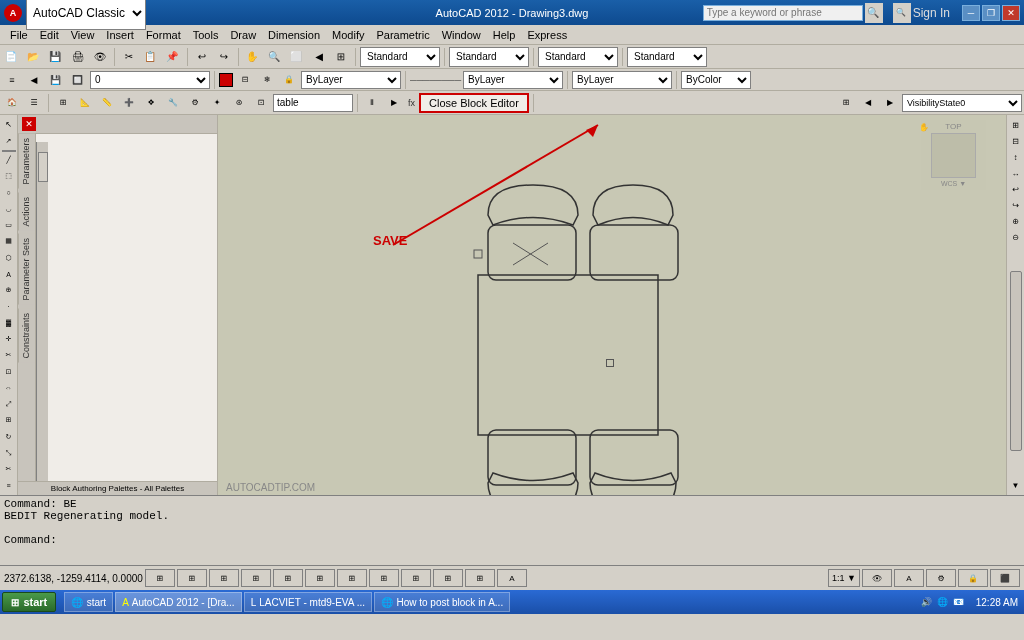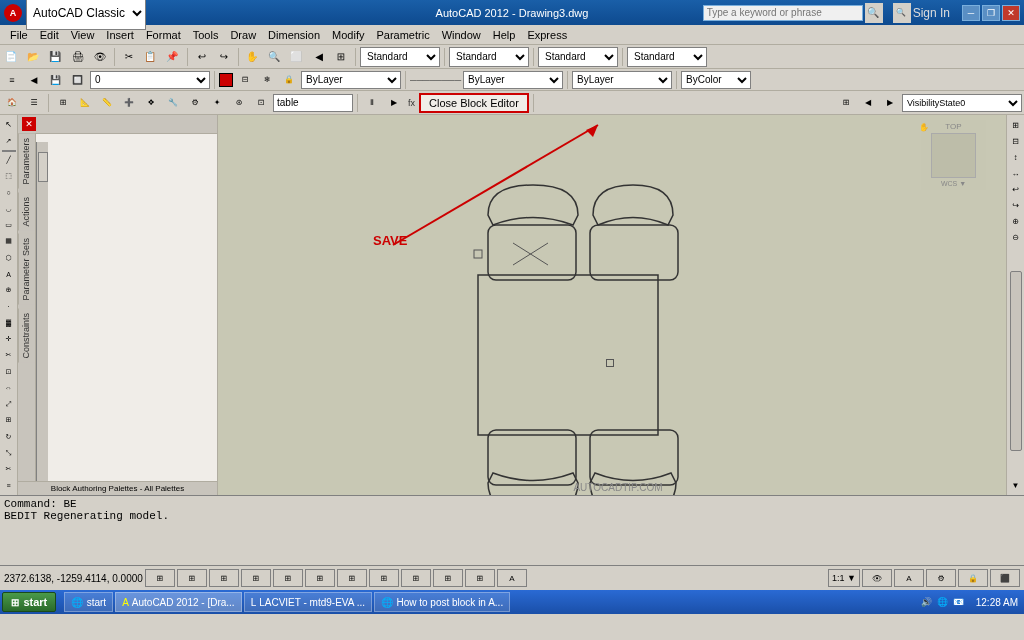--- a/index.html
+++ b/index.html
@@ -236,25 +236,25 @@
       color: #cc0000;
       font-size: 13px;
       font-weight: bold;
     }
 
     
     .canvas-status {
       position: absolute;
       bottom: 0;
       right: 0;
-      left: 12px;
+      left: 0;
       height: 16px;
       display: flex;
       align-items: center;
-      justify-content: center;
+      justify-content: flex-start;
       padding: 0 8px;
       font-size: 10px;
       color: #666;
     }
 
     
     .command-area {
       height: 70px;
       background: #d4d0c8;
       border-top: 1px solid #808080;
@@ -678,20 +678,21 @@
       <div style="width:12px; height:80%; background:#c8c4bc; border:1px solid #808080; border-radius:2px;"></div>
     </div>
     <div class="lt-btn" style="font-size:8px;">▼</div>
   </div>
 </div>
 
 <div class="command-area">
   <div style="font-family:'Courier New',monospace; font-size:11px;">Command: BE</div>
   <div style="font-family:'Courier New',monospace; font-size:11px;">BEDIT Regenerating model.</div>
   <div style="font-family:'Courier New',monospace; font-size:11px;">&nbsp;</div>
+  <div style="font-family:'Courier New',monospace; font-size:11px;">Command:</div>
 </div>
 
 <div class="status-bar">
   <div class="status-coords">2372.6138, -1259.4114, 0.0000</div>
   <div class="status-btn" style="font-size:8px;">⊞</div>
   <div class="status-btn" style="font-size:8px;">⊞</div>
   <div class="status-btn" style="font-size:8px;">⊞</div>
   <div class="status-btn" style="font-size:8px;">⊞</div>
   <div class="status-btn" style="font-size:8px;">⊞</div>
   <div class="status-btn" style="font-size:8px;">⊞</div>

